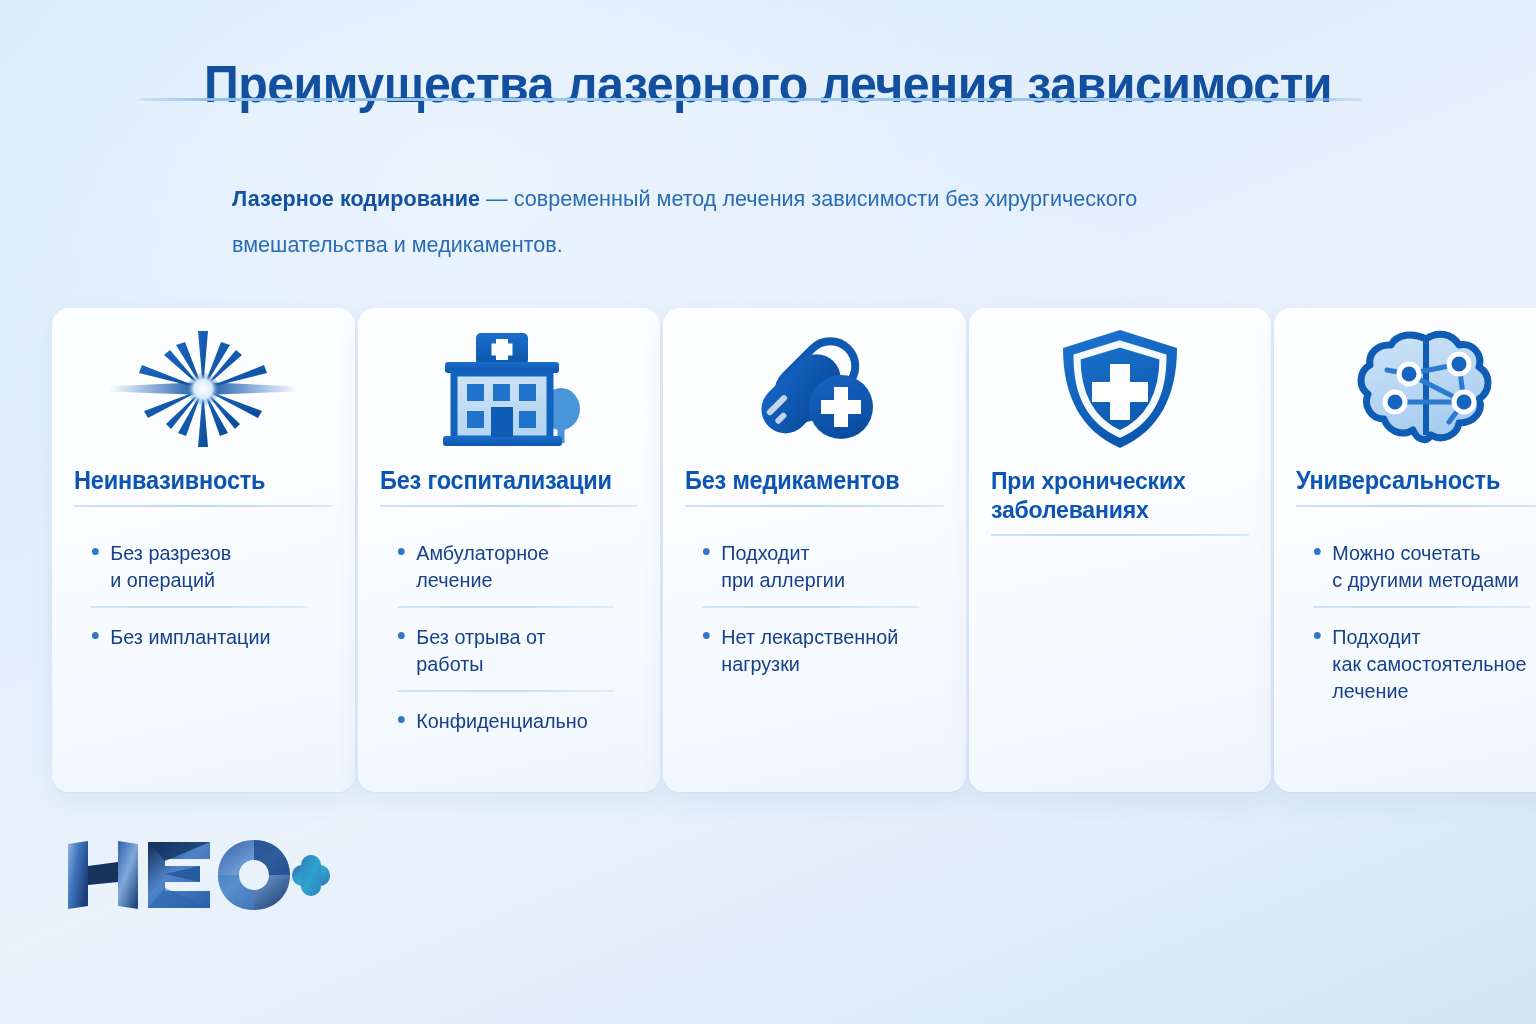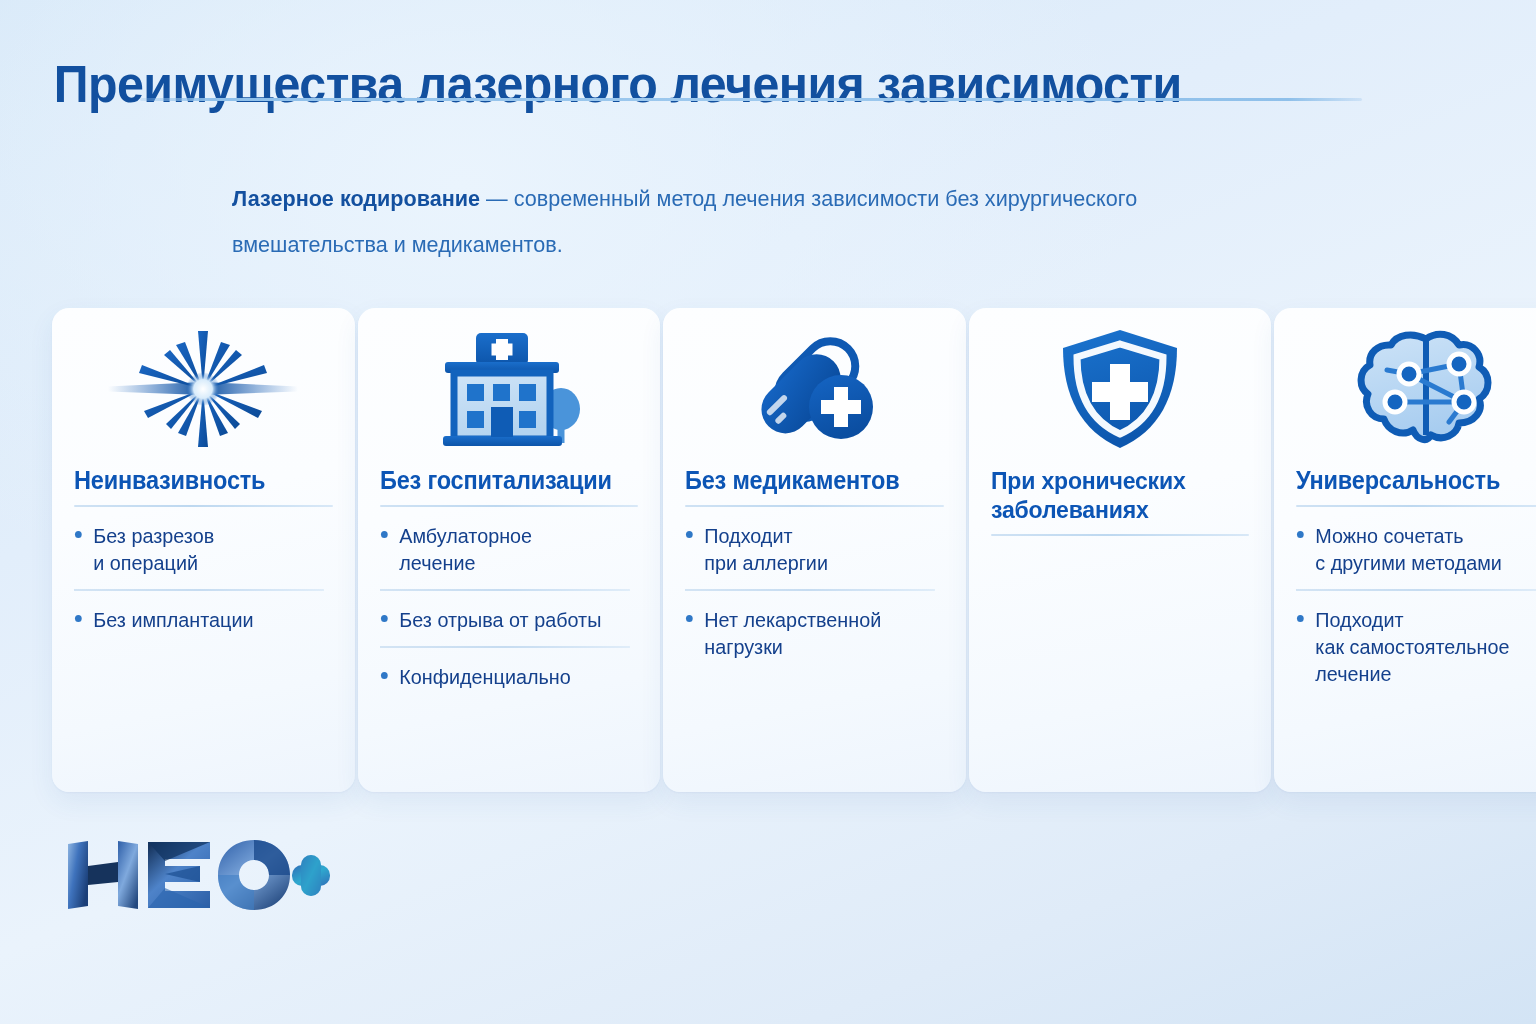--- a/index.html
+++ b/index.html
@@ -22,20 +22,21 @@
     position: absolute;
     inset: 0;
   }
 
   
   .header {
     position: absolute;
     left: 0;
     top: 52px;
     width: 1536px;
+    text-align: center;
   }
   .main-title {
     margin: 0;
     font-size: 52px;
     line-height: 64px;
     font-weight: 700;
     letter-spacing: -0.6px;
     color: #12509f;
     transform: scaleX(0.93);
     transform-origin: center;
@@ -120,21 +121,21 @@
 
   .title-sep {
     margin: 10px 0 0 0;
     height: 2px;
     border-radius: 1px;
     background: linear-gradient(90deg, #cfe2f4 0%, #bdd8f0 45%, #d8e8f7 100%);
   }
 
   .bullets {
     list-style: none;
-    margin: 0;
+    margin: 17px;
     padding: 0;
   }
   .bullet {
     position: relative;
     padding: 15px 0 13px 20px;
     font-size: 20.5px;
     line-height: 27px;
     color: #14408c;
     white-space: pre-line;
     transform: scaleX(0.965);

